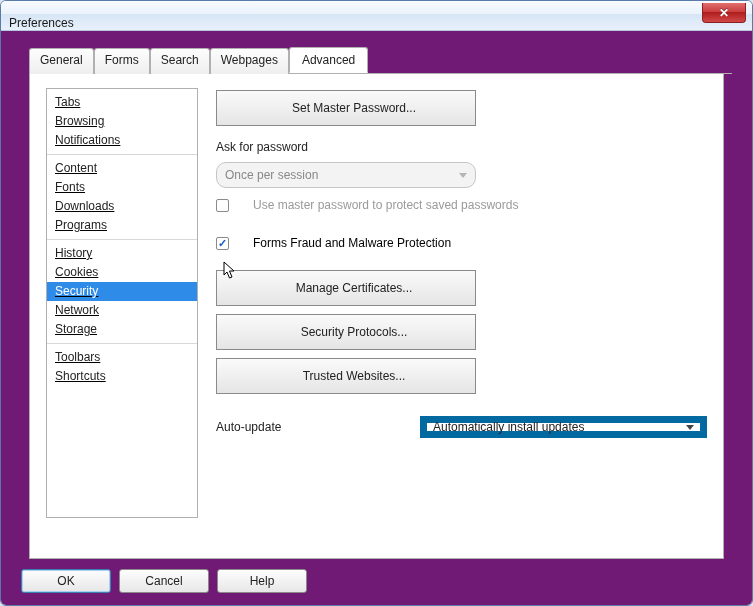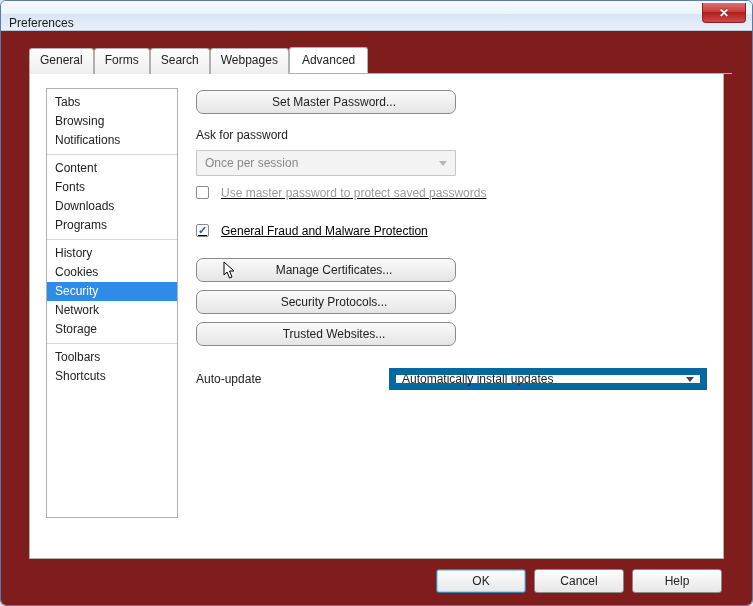--- a/index.html
+++ b/index.html
@@ -45,21 +45,21 @@
       align-items: center;
       justify-content: center;
       font-weight: bold;
       font-size: 12px;
       cursor: pointer;
       text-shadow: 0 -1px 0 rgba(0,0,0,0.4);
     }
     .dialog-body {
       padding: 16px 20px 12px 20px;
       height: calc(100% - 30px);
-      background: #7f1d1d;
+      background: #701a75;
       display: flex;
       flex-direction: column;
     }
     .tabstrip {
       display: flex;
       border-bottom: 1px solid #b0b0b0;
       margin-left: 8px;
     }
     .tab {
       padding: 4px 10px 4px 10px;
@@ -87,95 +87,96 @@
       flex: 1;
       padding: 14px 16px 14px 16px;
       display: flex;
       gap: 18px;
       position: relative;
       margin-left: 8px;
       margin-right: 8px;
       background: #fff;
     }
     .sidebar-list {
-      width: 132px;
+      width: 152px;
       border: 1px solid #b0b0b0;
       background: #fff;
       padding: 0;
       height: 430px;
+      text-decoration: underline;
     }
     .side-group { padding: 4px 0 4px 0; }
     .side-sep { height: 1px; background: #d8d8d8; margin: 0; }
     .side-item {
       padding: 1px 8px 1px 8px;
       color: #222;
       cursor: pointer;
       font-size: 12px;
       line-height: 17px;
     }
     .side-item.selected {
       background: #2f8be8;
       color: #fff;
     }
     .content-area { flex: 1; padding-top: 2px; }
     .wide-btn {
       display: block;
       width: 260px;
-      height: 24px;
+      height: 36px;
       border: 1px solid #8a8a8a;
-      border-radius: 7px;
+      border-radius: 0;
       background: linear-gradient(to bottom, #fafafa, #e5e5e5);
       font-size: 12px;
       cursor: pointer;
       color: #222;
       margin-bottom: 14px;
       padding-left: 16px;
     }
     .section-label { color: #222; margin-bottom: 8px; font-size: 12px; }
     .select-box {
       width: 260px;
       height: 26px;
       border: 1px solid #c5c5c5;
       background: #f3f3f3;
       color: #888;
       display: flex;
       align-items: center;
       padding: 0 8px;
       justify-content: space-between;
       margin-bottom: 10px;
-      border-radius: 1px;
+      border-radius: 10px;
     }
     .select-caret {
       width: 0; height: 0;
       border-left: 4px solid transparent;
       border-right: 4px solid transparent;
       border-top: 5px solid #b5b5b5;
     }
-    .check-row { display: flex; align-items: flex-start; gap: 12px; margin-bottom: 24px; text-decoration: underline; }
+    .check-row { display: flex; align-items: flex-end; gap: 24px; margin-bottom: 24px; }
     .checkbox {
       width: 13px; height: 13px;
       border: 1px solid #8a8a8a;
       background: #fff;
       display: inline-flex;
       align-items: center;
       justify-content: center;
       border-radius: 2px;
     }
     .checkbox.checked::after {
       content: "✓";
       font-size: 11px;
       color: #1560c0;
       font-weight: bold;
       line-height: 11px;
     }
     .disabled-text { color: #9a9a9a; }
     .btn-stack .wide-btn { margin-bottom: 8px; }
     .row-auto {
       display: flex; align-items: center;
-      gap: 18px;
+      gap: 29px;
       margin-top: 22px;
     }
     .row-auto label { color: #222; font-size: 12px; width: 175px;}
     .combo {
       flex: 1;
       height: 22px;
       border: 7px solid #0369a1;
       display: flex; align-items: center; justify-content: space-between;
       padding: 0 6px;
       background: #fff;
@@ -183,21 +184,21 @@
       color: #222;
     }
     .combo .caret {
       width: 0; height: 0;
       border-left: 4px solid transparent;
       border-right: 4px solid transparent;
       border-top: 5px solid #444;
     }
     .footer-btns {
       display: flex;
-      justify-content: flex-end;
+      justify-content: flex-start;
       gap: 8px;
       padding: 10px 10px 0 0;
     }
     .dlg-btn {
       width: 90px; height: 24px;
       border: 1px solid #8a8a8a;
       border-radius: 3px;
       background: linear-gradient(to bottom, #fdfdfd, #e7e7e7);
       font-size: 12px;
       cursor: pointer;
@@ -271,21 +272,21 @@
           <span class="select-caret"></span>
         </div>
 
         <div class="check-row">
           <span class="checkbox"></span>
           <span class="disabled-text">Use master password to protect saved passwords</span>
         </div>
 
         <div class="check-row" style="margin-bottom:20px;">
           <span class="checkbox checked"></span>
-          <span>General Fraud and Malware Protection</span>
+          <span>Forms Fraud and Malware Protection</span>
         </div>
 
         <div class="btn-stack">
           <button class="wide-btn">Manage Certificates...</button>
           <button class="wide-btn">Security Protocols...</button>
           <button class="wide-btn">Trusted Websites...</button>
         </div>
 
         <div class="row-auto">
           <label>Auto-update</label>

